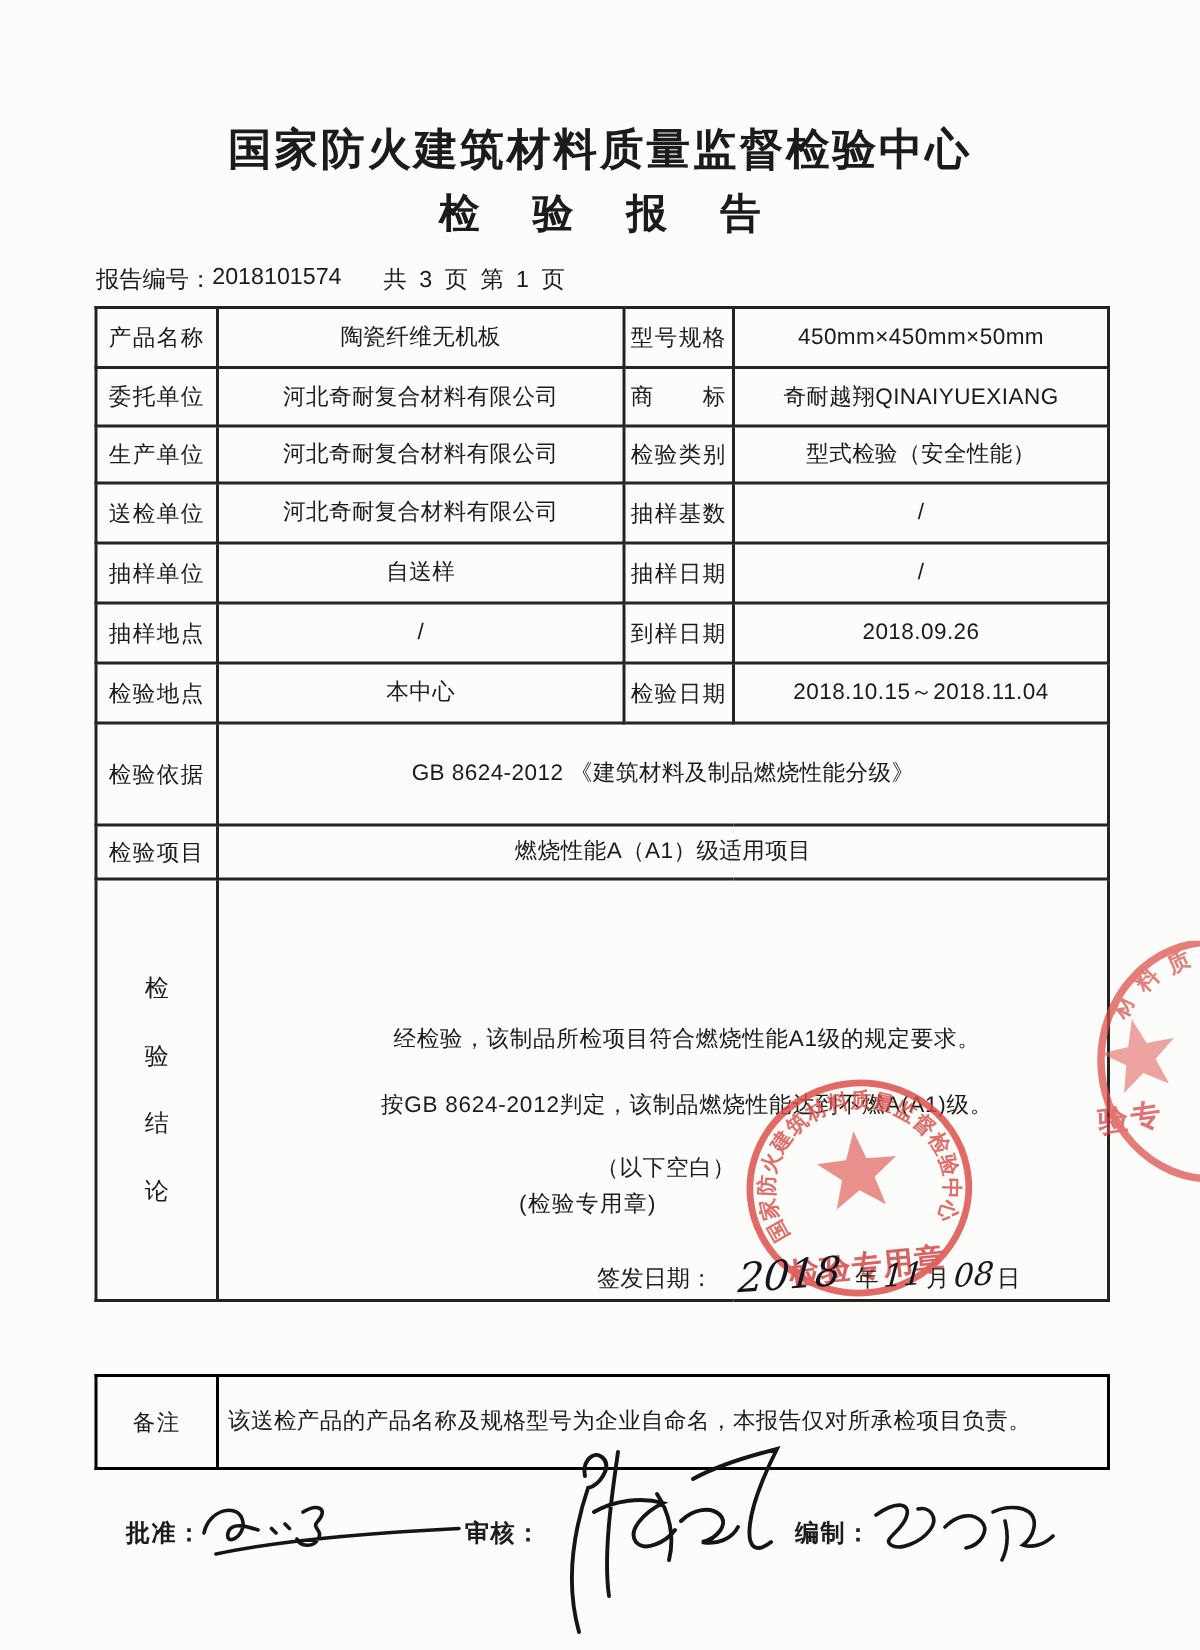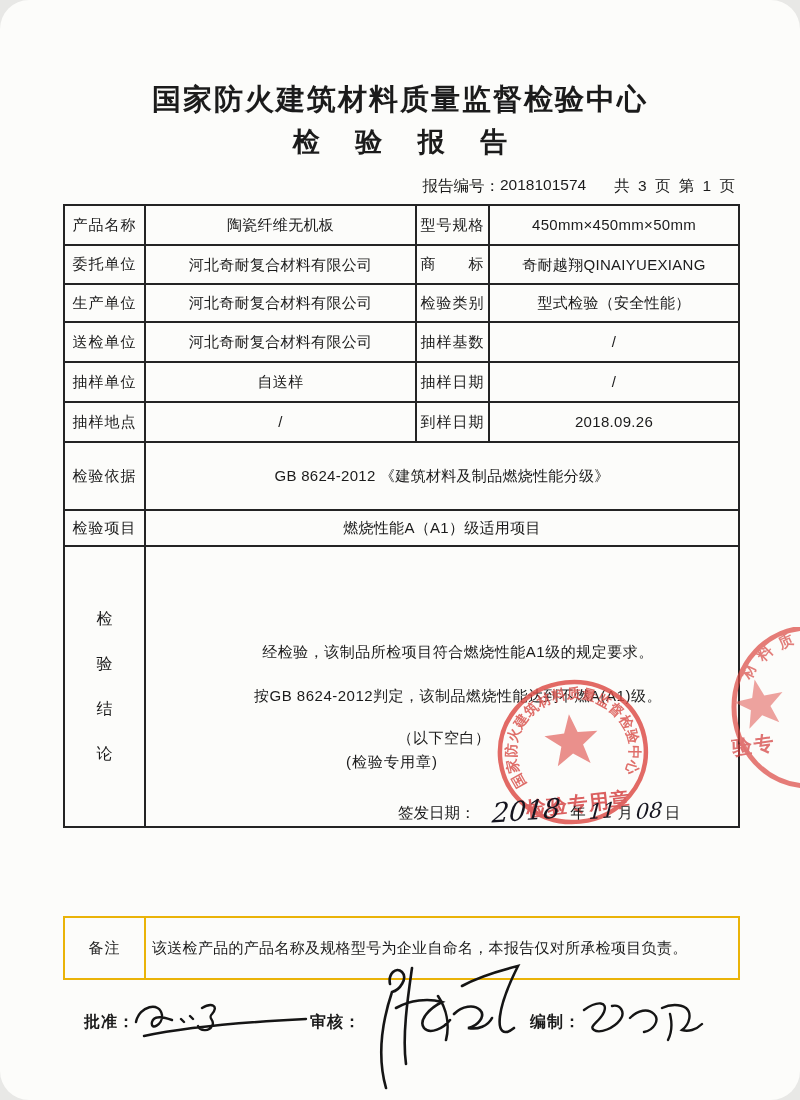--- a/index.html
+++ b/index.html
@@ -4,35 +4,34 @@
 <style>
   html,body{margin:0;padding:0;background:#e8e8e6;}
   .page{
     position:relative;
     width:800px;height:1100px;
     margin:0 auto;
     background:#fcfcfa;
     overflow:hidden;
     font-family:"Liberation Sans","DejaVu Sans",sans-serif;
     color:#1b1b1b;
-    border-radius:29px;
   }
   
   .org-title{
     position:absolute;left:0;top:80px;width:100%;
     text-align:center;font-size:29px;font-weight:bold;letter-spacing:2px;
   }
   .doc-title{
     position:absolute;left:0;top:124px;width:100%;
     text-align:center;font-size:27px;font-weight:bold;letter-spacing:14px;
     text-indent:14px;
   }
   .meta-row{
     position:absolute;left:64px;top:176px;width:673px;
-    display:flex;justify-content:flex-end;align-items:flex-end;
+    display:flex;justify-content:flex-start;align-items:flex-end;
     font-size:15.5px;
   }
   .meta-left{display:flex;}
   .pagination{letter-spacing:2px;margin-left:28px;}
   
   table.rpt{
     position:absolute;left:63px;top:204px;
     border-collapse:collapse;table-layout:fixed;
     width:675px;
     font-size:15px;
@@ -78,21 +77,21 @@
   .hand-day{font-size:21px;margin:0 2px;}
   .date-unit{letter-spacing:1px;}
   
   .stamp-main{position:absolute;left:348px;top:131px;width:158px;height:150px;}
   
   table.remark{
     position:absolute;left:63px;top:916px;
     border-collapse:collapse;table-layout:fixed;width:675px;
     font-size:15px;border:2.5px solid #242424;
   }
-  table.remark td{border:2px solid #eab308;}
+  table.remark td{border:2px solid #000000;}
   
   .footer{position:absolute;left:64px;top:990px;width:700px;height:110px;font-weight:bold;}
   .sig-label{position:absolute;font-size:16px;letter-spacing:1px;}
   .lab-approve{left:20px;top:22px;}
   .lab-review{left:246px;top:22px;}
   .lab-prepare{left:466px;top:22px;}
   .sig-svg{position:absolute;}
   .svg-approve{left:62px;top:2px;}
   .svg-review{left:286px;top:-34px;}
   .svg-prepare{left:510px;top:0px;}
@@ -155,20 +154,26 @@
       <td class="val">自送样</td>
       <td class="lbl">抽样日期</td>
       <td class="val">/</td>
     </tr>
     <tr style="height:40px">
       <td class="lbl">抽样地点</td>
       <td class="val">/</td>
       <td class="lbl">到样日期</td>
       <td class="val">2018.09.26</td>
     </tr>
+    <tr style="height:40px">
+      <td class="lbl">检验地点</td>
+      <td class="val">本中心</td>
+      <td class="lbl">检验日期</td>
+      <td class="val">2018.10.15～2018.11.04</td>
+    </tr>
     <tr style="height:68px">
       <td class="lbl">检验依据</td>
       <td class="val" colspan="3">GB 8624-2012 《建筑材料及制品燃烧性能分级》</td>
     </tr>
     <tr style="height:36px">
       <td class="lbl">检验项目</td>
       <td class="val" colspan="3">燃烧性能A（A1）级适用项目</td>
     </tr>
 
     <tr style="height:281px">

